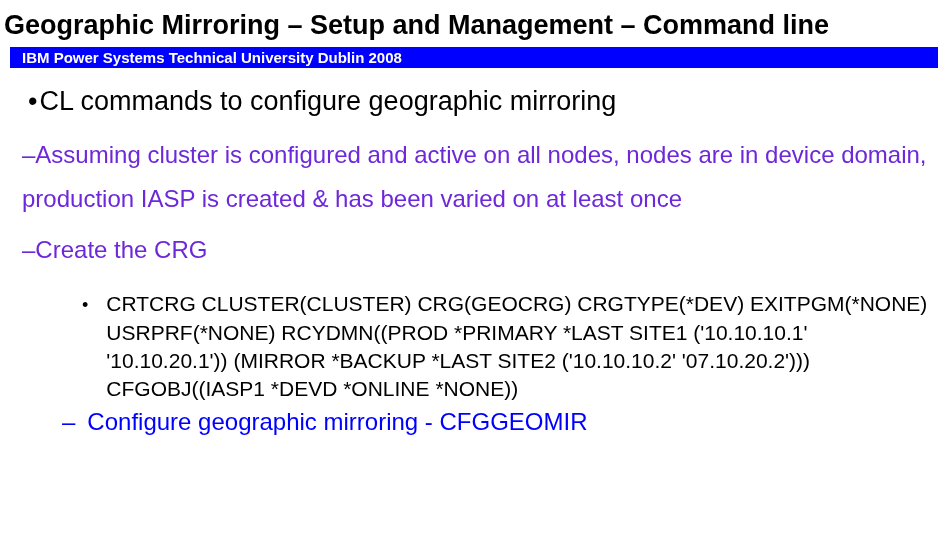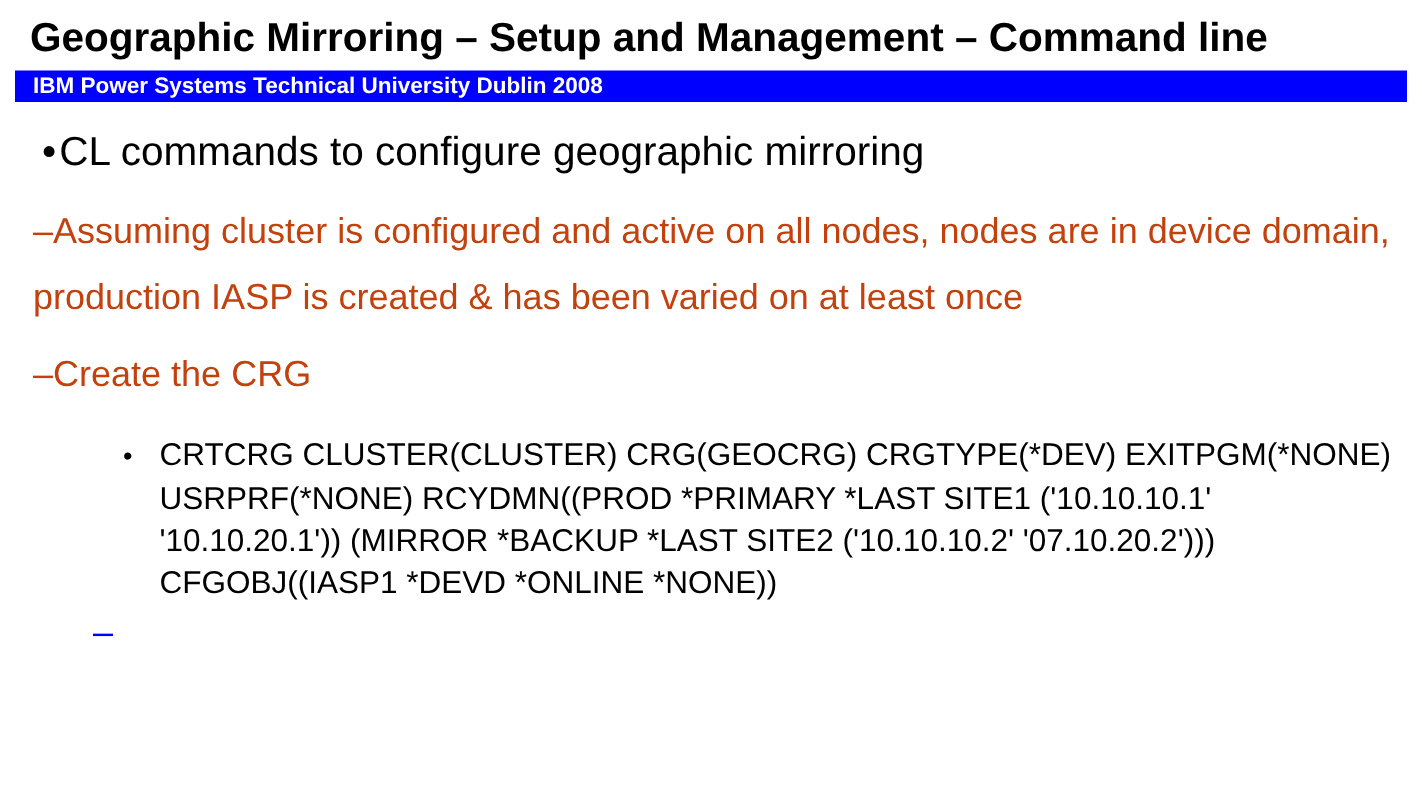--- a/index.html
+++ b/index.html
@@ -13,21 +13,21 @@
   }
   .slide {
     position: relative;
     width: 100%;
     height: 100%;
     padding: 10px 0 0 0;
   }
   .title {
     font-size: 27px;
     font-weight: bold;
-    padding: 0 0 6px 20px;
+    padding: 0 0 6px 4px;
   }
   .blue-bar {
     background: #0000ff;
     color: #fff;
     font-size: 15px;
     font-weight: bold;
     padding: 2px 0 2px 12px;
     margin: 0 10px 10px 10px;
   }
   .content {
@@ -39,21 +39,21 @@
     margin-bottom: 16px;
     display: flex;
     align-items: baseline;
   }
   .bullet-dot {
     font-size: 27px;
     margin-right: 2px;
   }
   .level2 {
     font-size: 24px;
-    color: #c2410c;
+    color: #6d28d9;
     margin: 0 0 18px -6px;
     line-height: 1.85;
   }
   .level2-item {
     margin-bottom: 6px;
   }
   .dash {
     display: inline;
   }
   .level3-wrap {
@@ -108,17 +108,18 @@
       </div>
     </div>
 
     <div class="level3-wrap">
       <div class="level3-bullet">
         <span class="dot">•</span>
         <span>CRTCRG CLUSTER(CLUSTER) CRG(GEOCRG) CRGTYPE(*DEV) EXITPGM(*NONE) USRPRF(*NONE) RCYDMN((PROD *PRIMARY *LAST SITE1 ('10.10.10.1' '10.10.20.1')) (MIRROR *BACKUP *LAST SITE2 ('10.10.10.2' '07.10.20.2'))) CFGOBJ((IASP1 *DEVD *ONLINE *NONE))</span>
       </div>
       <div class="level3-dash">
         <span class="d">–</span>
+        <span>Configure geographic mirroring - CFGGEOMIR</span>
       </div>
     </div>
 
   </div>
 </div>
 
 </body></html>

